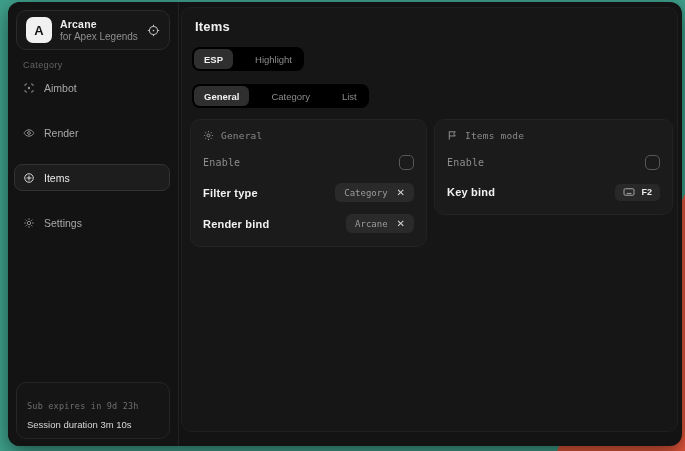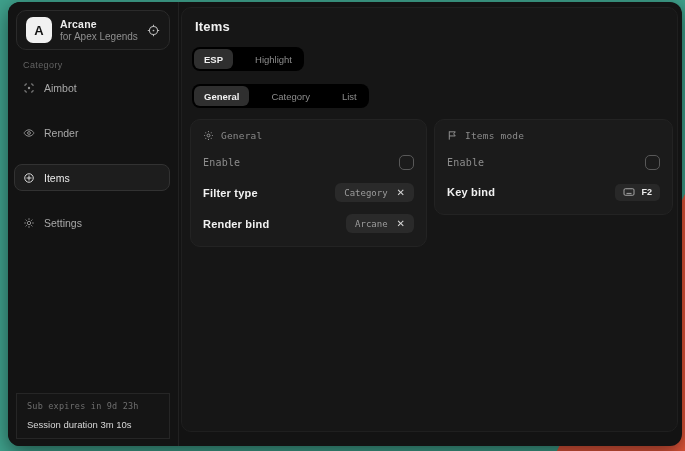--- a/index.html
+++ b/index.html
@@ -35,21 +35,21 @@
   .nav { position:absolute; left:6px; right:8px; top:72px; display:flex;
     flex-direction:column; gap:18px; }
   .nav-item { height:27px; display:flex; align-items:center; gap:9px; padding:0 8px;
     border-radius:8px; border:1px solid transparent; color:#a9a9a9; font-size:10.5px;
     cursor:default; }
   .nav-item .nico { color:#8f8f8f; display:flex; flex:none; }
   .nav-item.selected { background:#1d1d1d; border-color:#323232; color:#e9e9e9; }
   .nav-item.selected .nico { color:#dcdcdc; }
 
   .sb-footer { position:absolute; left:8px; right:8px; bottom:7px;
-    border:1px solid #262626; background:#151515; border-radius:0; padding:7px 10px 8px; }
+    border:1px solid #262626; background:#151515; border-radius:10px; padding:18px 10px 8px; }
   .sbf-l1 { font-family:"DejaVu Sans Mono", monospace; font-size:8.5px; color:#6e6e6e;
     letter-spacing:.2px; white-space:nowrap; }
   .sbf-l2 { font-size:9.5px; color:#d8d8d8; margin-top:8px; white-space:nowrap; }
 
   
   .main { position:absolute; left:173px; top:5px; width:497px; height:425px;
     border:1px solid #1f1f1f; background:#161616; border-radius:10px; overflow:hidden; }
 
   .main-title { margin:11px 0 0 13px; font-size:13px; font-weight:bold; color:#f0f0f0;
     letter-spacing:.2px; }

